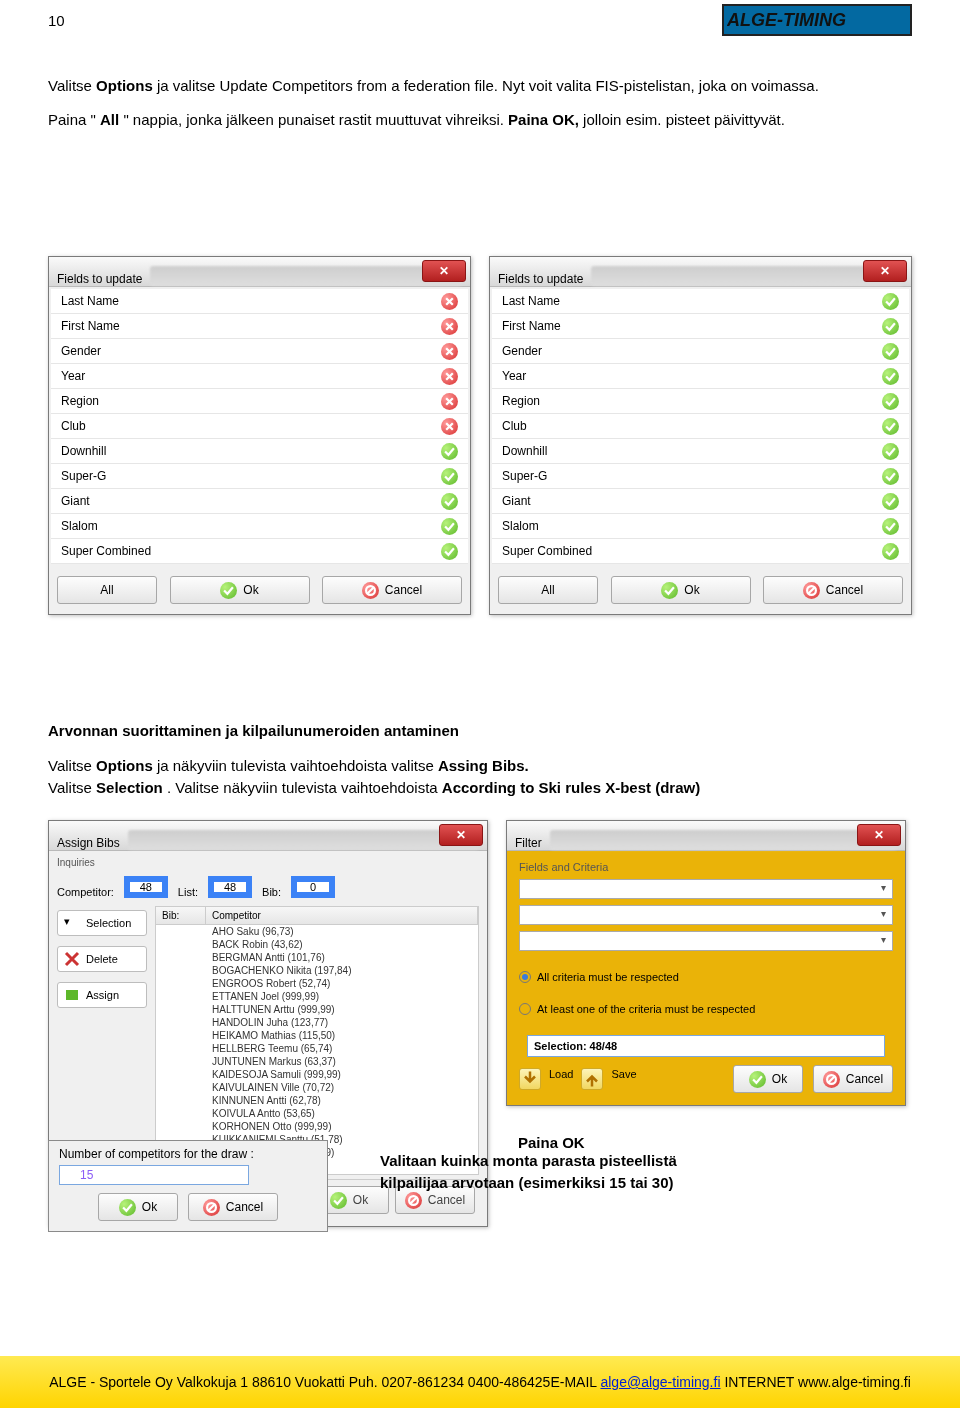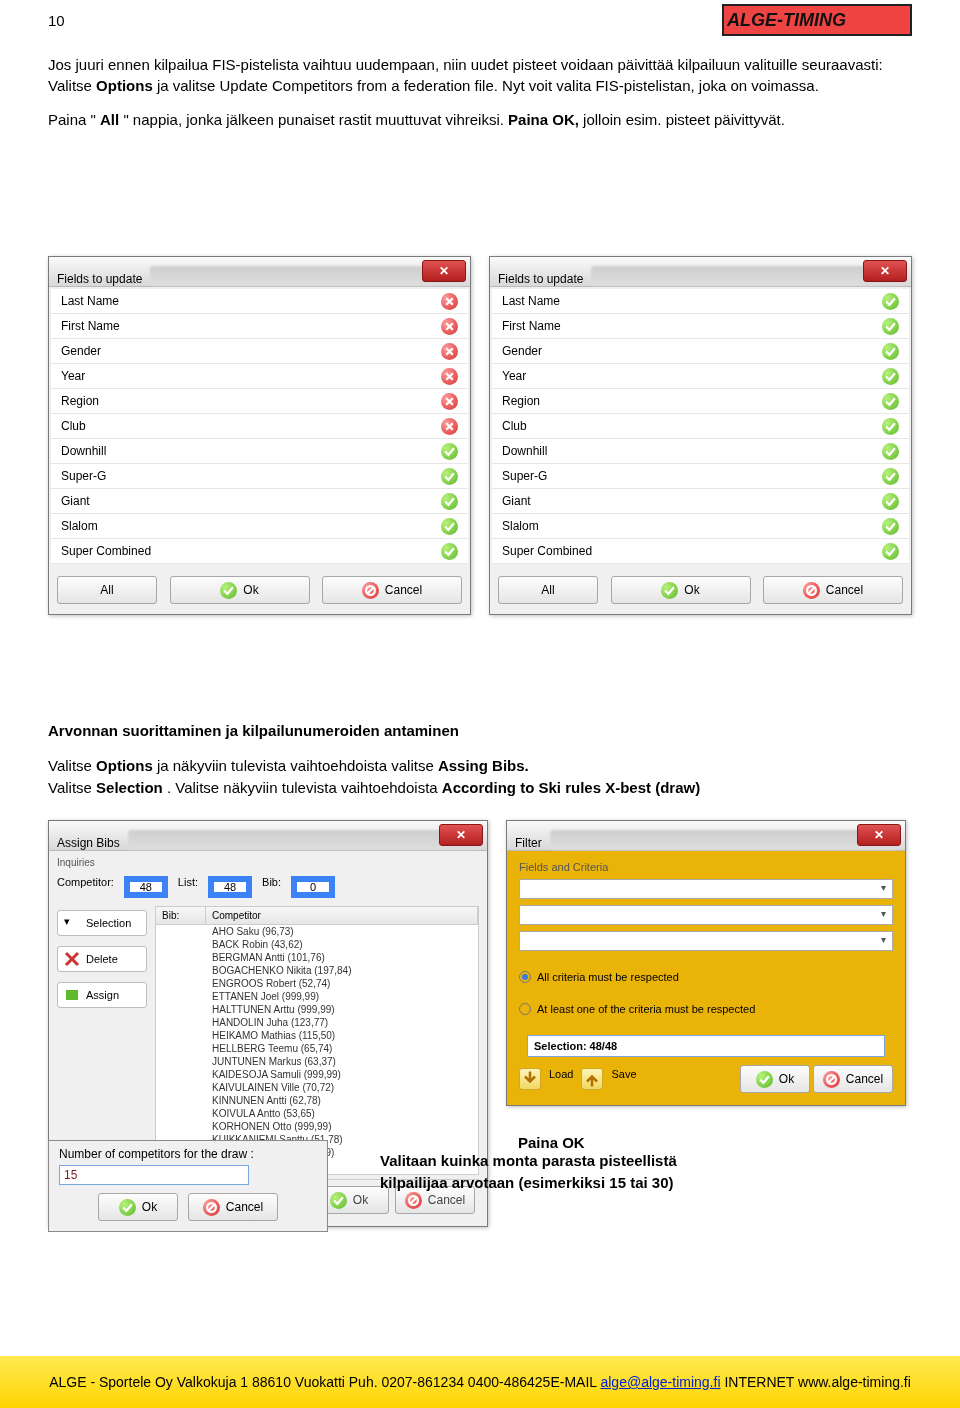--- a/index.html
+++ b/index.html
@@ -1,18 +1,18 @@
 <!DOCTYPE html>
 <html><head>
 <meta charset="utf-8">
 <style>
   * { margin:0; padding:0; box-sizing:border-box; }
   body { width:960px; height:1408px; font-family:Verdana,Tahoma,sans-serif; font-size:15px; color:#000; position:relative; background:#fff; }
   .page-num { position:absolute; top:12px; left:48px; font-size:15px; }
-  .logo { position:absolute; top:4px; right:48px; width:190px; height:32px; background:#ef4444; border:2px solid #222; display:flex; align-items:center; justify-content:center; }
+  .logo { position:absolute; top:4px; right:48px; width:190px; height:32px; background:#0369a1; border:2px solid #222; display:flex; align-items:center; justify-content:center; }
   .logo svg { height:22px; }
   .body-text { position:absolute; top:54px; left:48px; width:864px; line-height:1.42; }
   .body-text p { margin-bottom:6px; }
   .screens-row { position:absolute; top:256px; left:48px; width:864px; display:flex; gap:18px; }
   .dlg { width:425px; background:#f0f0f0; border:1px solid #7a7a7a; box-shadow:1px 1px 4px rgba(0,0,0,.25); }
   .tbar { height:30px; background:linear-gradient(#fafafa,#d8d8d8); border-bottom:1px solid #b9b9b9; display:flex; align-items:flex-end; padding:0 8px; position:relative; }
   .tbar-title { font-size:12px; }
   .tbar-blur { flex:1; height:20px; margin-left:8px; background:linear-gradient(#bdbdbd,#e2e2e2); border-radius:3px; filter:blur(1px); opacity:.65; }
   .xbtn { width:44px; height:22px; background:linear-gradient(#e15252,#b21f1f); border:1px solid #8a1515; border-radius:3px; color:#fff; display:flex; align-items:center; justify-content:center; font-size:12px; font-weight:bold; position:absolute; right:4px; top:3px; }
   .flds { padding:2px; }
@@ -25,68 +25,68 @@
   .bbar { padding:10px 8px; display:flex; gap:6px; justify-content:space-between; }
   .wbtn { height:28px; background:linear-gradient(#fdfdfd,#e5e5e5); border:1px solid #a7a7a7; border-radius:3px; font-size:12px; display:flex; align-items:center; justify-content:center; gap:6px; }
   .wbtn.all { width:100px; }
   .wbtn.okc { width:140px; }
   .mid-text { position:absolute; top:720px; left:48px; width:864px; line-height:1.42; }
   .mid-text h4 { font-size:15px; font-weight:bold; margin-bottom:14px; }
   .row2 { position:absolute; top:820px; left:48px; width:864px; display:flex; gap:18px; align-items:flex-start; }
   .assign-dlg { width:440px; }
   .assign-body { padding:6px 8px; background:#f0f0f0; }
   .grp-label { font-size:10px; color:#555; margin-bottom:4px; }
-  .iq-row { display:flex; gap:10px; align-items:flex-start; font-size:11px; padding:4px 0 8px; }
+  .iq-row { display:flex; gap:10px; align-items:flex-end; font-size:11px; padding:4px 0 8px; }
   .iq-row input { width:44px; height:22px; border:6px solid #3b82f6; text-align:center; font-size:11px; }
   .assign-layout { display:flex; gap:8px; }
   .sidebtns { width:90px; display:flex; flex-direction:column; gap:10px; padding-top:4px; }
   .sbtn { height:26px; display:flex; align-items:center; gap:6px; font-size:11px; border:1px solid #bdbdbd; background:#fff; border-radius:3px; padding:0 6px; }
   .list-area { flex:1; }
   .list-head { display:flex; font-size:10px; background:linear-gradient(#f7f7f7,#e6e6e6); border:1px solid #ccc; }
   .list-head div { padding:3px 6px; border-right:1px solid #ccc; }
   .list-body { border:1px solid #ccc; border-top:none; background:#fff; max-height:250px; overflow:hidden; }
   .list-row { height:13px; font-size:10px; display:flex; align-items:center; padding:0 6px; color:#333; }
   .footer-row { display:flex; align-items:center; gap:6px; padding:6px 4px; font-size:10px; color:#444; border-top:1px solid #ccc; margin-top:4px; }
   .right-col { flex:1; }
   .filter-dlg { width:400px; }
   .filter-body { padding:10px 12px 12px; background:#eab308; font-size:11px; }
   .fieldset-label { font-size:11px; color:#555; }
   .combo { height:20px; border:1px solid #aaa; background:#fff; margin:6px 0; position:relative; }
   .combo::after { content:"▾"; position:absolute; right:6px; top:2px; font-size:10px; color:#555; }
   .radio-row { display:flex; align-items:center; gap:6px; margin:20px 0; }
   .radio-dot { width:12px; height:12px; border:1px solid #777; border-radius:50%; display:flex; align-items:center; justify-content:center; }
   .radio-dot.checked::after { content:""; width:6px; height:6px; background:#3b7bdc; border-radius:50%; display:block; }
   .sel-box { border:1px solid #7aa7e0; background:#fff; padding:4px 6px; font-weight:bold; margin:8px 8px; }
-  .filter-buttons { display:flex; gap:3px; align-items:center; }
+  .filter-buttons { display:flex; gap:10px; align-items:center; }
   .filter-buttons .left { display:flex; gap:8px; flex:1; }
   .ficon { width:22px; height:22px; background:linear-gradient(#fdf4b8,#f1d761); border:1px solid #cfa928; border-radius:3px; display:flex; align-items:center; justify-content:center; }
   .paina-ok { font-size:15px; font-weight:bold; margin-top:28px; margin-left:12px; }
   .num-dlg { position:absolute; top:1140px; left:48px; width:280px; border:1px solid #8a8a8a; background:#f0f0f0; padding:6px 10px 10px; }
   .num-dlg .lbl { font-size:12px; margin-bottom:4px; }
-  .num-dlg input { width:190px; height:20px; border:1px solid #7aa7e0; background:#fff; color:#7f1d1d; font-size:12px; padding:0 4px; }
+  .num-dlg input { width:190px; height:20px; border:1px solid #7aa7e0; background:#fff; color:#8b5cf6; font-size:12px; padding:0 20px; }
   .num-btns { display:flex; gap:10px; justify-content:center; margin-top:8px; }
   .right-text { position:absolute; top:1150px; left:380px; width:532px; font-size:15px; font-weight:bold; line-height:1.45; }
   .foot { position:absolute; bottom:0; left:0; width:960px; height:52px; background:linear-gradient(#ffea52,#ffd400); display:flex; align-items:center; justify-content:center; font-size:14px; }
   .foot a { color:#0021d1; text-decoration:underline; }
   .sicon { width:16px; height:16px; display:inline-flex; }
 </style>
 </head>
 <body>
 
 <div class="page-num">10</div>
 
 <div class="logo">
   <svg viewBox="0 0 180 22">
       <text x="0" y="17" font-family="Arial Black,Arial" font-weight="900" font-size="18" font-style="italic" fill="#111">ALGE-TIMING</text>
     </svg>
 </div>
 
 <div class="body-text">
   <p>
-    <span>Jos juuri ennen kilpailua FIS-pistelista vaihtuu uudempaan, niin uudet pisteet voidaan päivittää kilpailuun valituille seuraavasti:</span><br>
+    <br>
     <span>Valitse </span>
     <b>Options</b>
     <span> ja valitse </span>
     <span>Update Competitors from a federation file.</span>
     <span> Nyt voit valita FIS-pistelistan, joka on voimassa.</span>
   </p>
   <p style="margin-top:12px">
     <span>Paina "</span>
     <b>All</b>
     <span>" nappia, jonka jälkeen punaiset rastit muuttuvat vihreiksi. </span>

